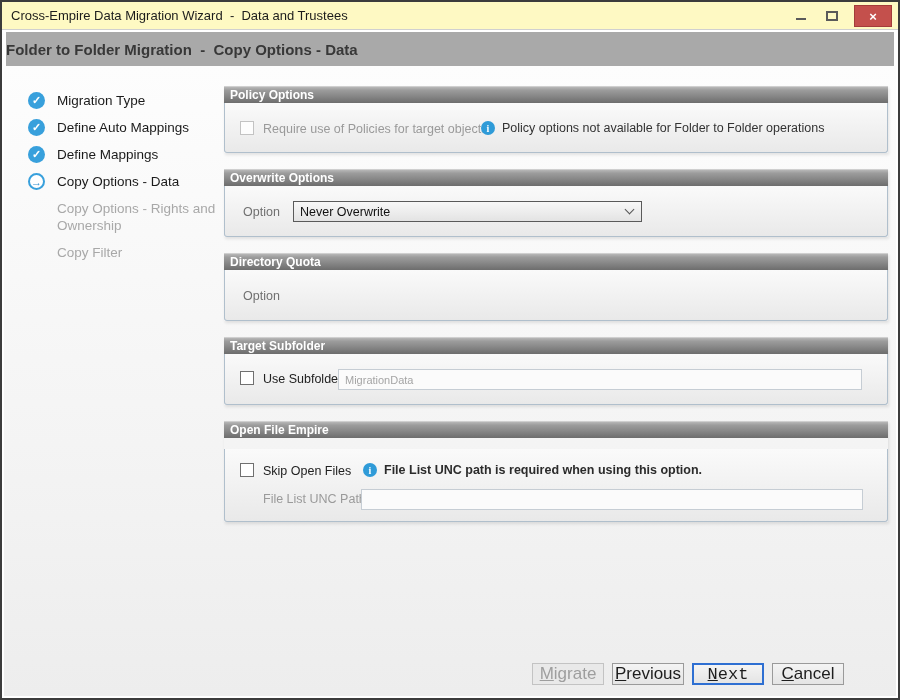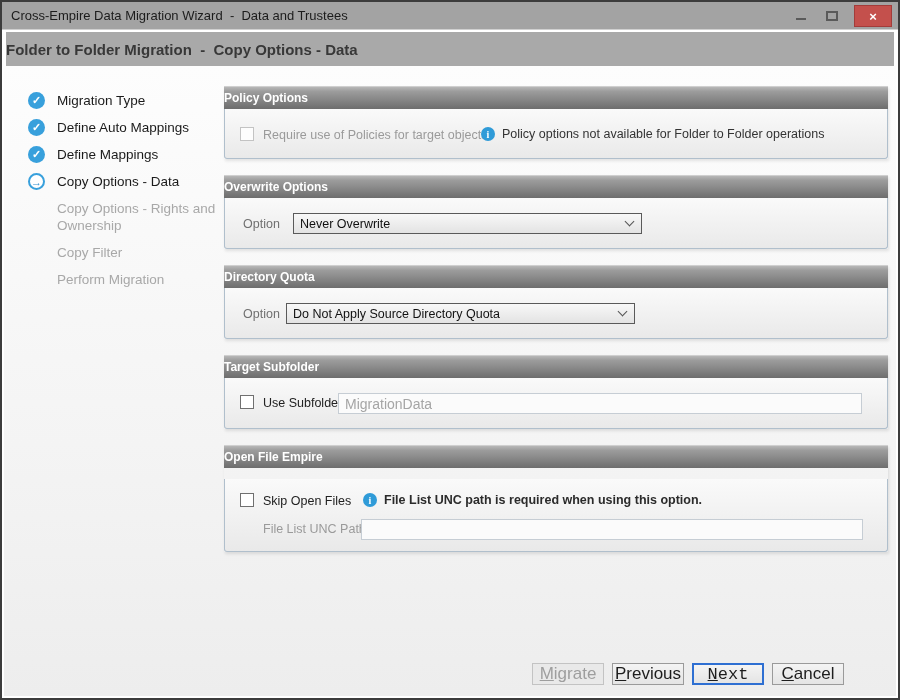--- a/index.html
+++ b/index.html
@@ -6,21 +6,21 @@
   html,body { width:900px; height:700px; }
   body { font-family: "Liberation Sans", sans-serif; background:#888; }
 
   .window {
     position:relative; width:900px; height:700px;
     border:2px solid #3c3c3c; background:#fff; overflow:hidden;
   }
 
   
   .titlebar {
-    position:relative; height:28px; background:#a3a3a3;
+    position:relative; height:28px; background:#fef9c3;
     display:flex; align-items:center; padding-left:9px;
     border-bottom:1px solid #d0d0d0;
   }
   .titlebar-text { font-size:13px; color:#1c1c1c; white-space:pre; }
   .win-controls { position:absolute; right:6px; top:0; height:28px; display:flex; align-items:center; }
   .btn-min { width:22px; height:20px; border:none; background:transparent; position:relative; cursor:default; }
   .btn-min .dash { position:absolute; left:6px; bottom:6px; width:10px; height:2px; background:#5a5a5a; }
   .btn-max { width:24px; height:20px; border:none; background:transparent; position:relative; margin-left:8px; }
   .btn-max .boxico { position:absolute; left:6px; top:5px; width:12px; height:10px; border:2px solid #5a5a5a; background:transparent; }
   .btn-close {
@@ -53,23 +53,23 @@
   .step.done .step-icon { background:#38a0dc; color:#fff; }
   .step.current .step-icon { background:#fff; border:2px solid #38a0dc; color:#2f8fd0; font-size:11px; }
   .step-label { font-size:13.5px; line-height:17px; color:#1b1b1b; }
   .step.pending .step-icon { visibility:hidden; }
   .step.pending .step-label { color:#a8a8a8; }
 
   
   .main { position:absolute; left:220px; top:20px; width:664px; }
   .section { margin-bottom:16px; box-shadow:1px 2px 3px rgba(0,0,0,0.10); }
   .section-header {
-    height:23px; background:linear-gradient(180deg,#b7b7b7 0%,#9c9c9c 20%,#888 55%,#6d6d6d 100%);
+    height:17px; background:linear-gradient(180deg,#b7b7b7 0%,#9c9c9c 20%,#888 55%,#6d6d6d 100%);
     border-top:1px solid #cfcfcf;
-    display:flex; align-items:center; 
+    display:flex; align-items:center; padding-left:6px;
   }
   .section-title { color:#fff; font-size:12px; font-weight:bold; }
   .section-body {
     position:relative; background:linear-gradient(180deg,#fafafa,#e9e9e9);
     border:1px solid #b0bfcc; border-top:none;
     border-radius:0 0 3px 3px;
   }
   .h50 { height:50px; } .h51 { height:51px; } .h73 { height:73px;margin-top:11px; }
 
   .cbx {
@@ -95,21 +95,21 @@
     display:flex; align-items:center; justify-content:space-between;
     padding:0 8px 0 6px; cursor:default;
   }
   .dd-value { font-size:12.5px; color:#111; }
   .chev {
     width:7px; height:7px; border-right:1px solid #555; border-bottom:1px solid #555;
     transform:rotate(45deg); margin-top:-4px;
   }
   .txt {
     position:absolute; height:21px; border:1px solid #c6cdd4; background:#fbfbfb;
-    font-family:"Liberation Sans", sans-serif; font-size:14px; color:#a5a5a5;
+    font-family:"Liberation Sans", sans-serif; font-size:11px; color:#a5a5a5;
     padding:0 6px; outline:none;
   }
 
   
   .button-row { position:absolute; right:52px; bottom:11px; display:flex; gap:8px; }
   .wbtn {
     width:72px; height:22px; font-family:"Liberation Sans", sans-serif; font-size:17px;
     color:#1d1d1d; background:linear-gradient(180deg,#f4f4f4,#e4e4e4);
     border:1px solid #9a9a9a; display:flex; align-items:center; justify-content:center;
     cursor:default;
@@ -162,24 +162,20 @@
         <span class="step-label">Copy Options - Data</span>
       </div>
       <div class="step pending">
         <span class="step-icon"></span>
         <span class="step-label">Copy Options - Rights and Ownership</span>
       </div>
       <div class="step pending">
         <span class="step-icon"></span>
         <span class="step-label">Copy Filter</span>
       </div>
-      <div class="step pending">
-        <span class="step-icon"></span>
-        <span class="step-label">Perform Migration</span>
-      </div>
     </div>
 
     <div class="main">
 
       <div class="section">
         <div class="section-header">
           <span class="section-title">Policy Options</span>
         </div>
         <div class="section-body h50">
           <span class="cbx disabled" style="left:15px; top:18px;"></span>
@@ -203,24 +199,20 @@
           </div>
         </div>
       </div>
 
       <div class="section">
         <div class="section-header">
           <span class="section-title">Directory Quota</span>
         </div>
         <div class="section-body h51">
           <span class="lbl dim" style="left:18px; top:19px;">Option</span>
-          <div class="dropdown" style="left:61px; top:15px; width:349px;">
-            <span class="dd-value">Do Not Apply Source Directory Quota</span>
-            <span class="chev"></span>
-          </div>
         </div>
       </div>
 
       <div class="section">
         <div class="section-header">
           <span class="section-title">Target Subfolder</span>
         </div>
         <div class="section-body h51">
           <span class="cbx" style="left:15px; top:17px;"></span>
           <span class="lbl" style="left:38px; top:18px;">Use Subfolder</span>

